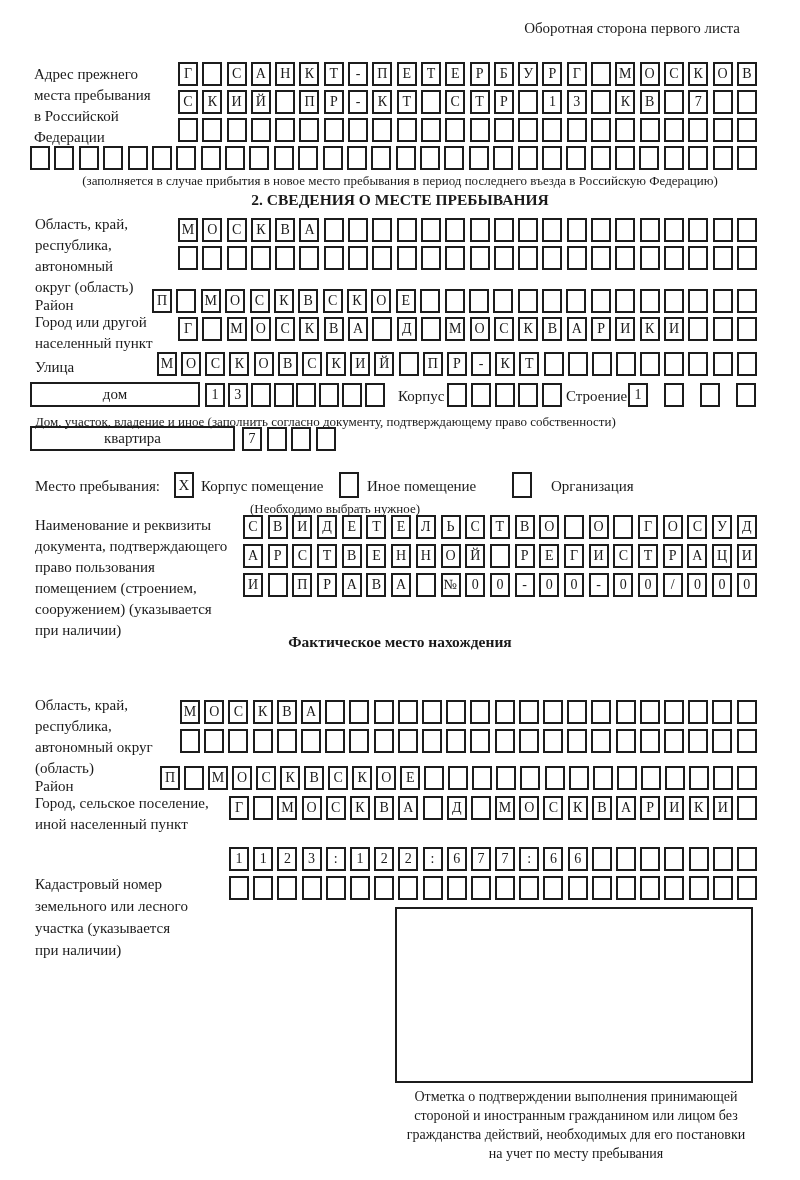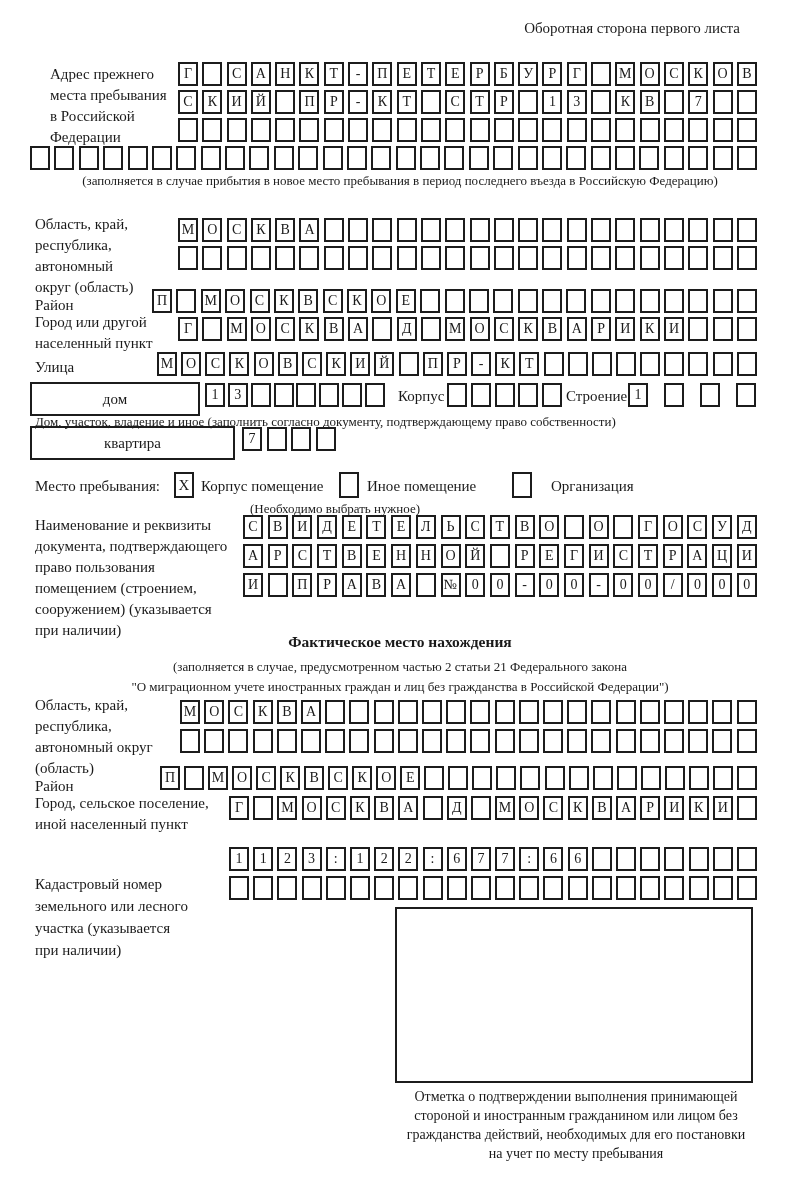--- a/index.html
+++ b/index.html
@@ -17,21 +17,21 @@
   .title{position:absolute;left:0;width:800px;text-align:center;font-weight:bold;font-size:15.5px;}
   .cellrow{position:absolute;display:flex;justify-content:space-between;}
   .cell{
     box-sizing:border-box;flex:none;
     width:20px;height:24px;
     border:2px solid #1c1c1c;background:#fff;
     display:flex;align-items:center;justify-content:center;
     font-size:14px;
   }
   .fieldbox{
-    position:absolute;box-sizing:border-box;height:34px;
+    position:absolute;box-sizing:border-box;height:25px;
     border:2px solid #1c1c1c;
     display:flex;align-items:center;justify-content:center;
     font-size:15px;
   }
   .chk{
     position:absolute;box-sizing:border-box;
     width:20px;height:26px;border:2px solid #1c1c1c;
     display:flex;align-items:center;justify-content:center;
     font-size:15px;
   }
@@ -40,21 +40,21 @@
     border:2px solid #1c1c1c;background:#fff;
   }
 </style>
 </head>
 <body>
 
 <div class="page">
 
   <div class="abs" style="left:0;top:20px;width:740px;text-align:right;font-size:15px;">Оборотная сторона первого листа</div>
 
-  <div class="lbl" style="left:50px;top:64px;width:145px;">Адрес прежнего<br>места пребывания<br>в Российской<br>Федерации</div>
+  <div class="lbl" style="left:34px;top:64px;width:145px;">Адрес прежнего<br>места пребывания<br>в Российской<br>Федерации</div>
   <div class="cellrow" style="left:178px;top:62px;width:579px;">
       <span class="cell">Г</span>
       <span class="cell"></span>
       <span class="cell">С</span>
       <span class="cell">А</span>
       <span class="cell">Н</span>
       <span class="cell">К</span>
       <span class="cell">Т</span>
       <span class="cell">-</span>
       <span class="cell">П</span>
@@ -153,20 +153,21 @@
       <span class="cell"></span>
       <span class="cell"></span>
       <span class="cell"></span>
       <span class="cell"></span>
       <span class="cell"></span>
       <span class="cell"></span>
       <span class="cell"></span>
     </div>
   <div class="note center" style="left:0;top:171px;width:800px;">(заполняется в случае прибытия в новое место пребывания в период последнего въезда в Российскую Федерацию)</div>
 
+  <div class="title" style="top:191px;">2. СВЕДЕНИЯ О МЕСТЕ ПРЕБЫВАНИЯ</div>
 
   <div class="lbl" style="left:35px;top:214px;width:145px;">Область, край,<br>республика,<br>автономный<br>округ (область)</div>
   <div class="cellrow" style="left:178px;top:218px;width:579px;">
       <span class="cell">М</span>
       <span class="cell">О</span>
       <span class="cell">С</span>
       <span class="cell">К</span>
       <span class="cell">В</span>
       <span class="cell">А</span>
       <span class="cell"></span>
@@ -411,21 +412,20 @@
       <span class="cell">-</span>
       <span class="cell">0</span>
       <span class="cell">0</span>
       <span class="cell">/</span>
       <span class="cell">0</span>
       <span class="cell">0</span>
       <span class="cell">0</span>
     </div>
 
   <div class="title" style="top:633px;">Фактическое место нахождения</div>
-  <div class="note center" style="left:0;top:657px;width:800px;">(заполняется в случае, предусмотренном частью 2 статьи 21 Федерального закона<br>"О миграционном учете иностранных граждан и лиц без гражданства в Российской Федерации")</div>
 
   <div class="lbl" style="left:35px;top:695px;width:175px;">Область, край,<br>республика,<br>автономный округ<br>(область)</div>
   <div class="cellrow" style="left:180px;top:700px;width:577px;">
       <span class="cell">М</span>
       <span class="cell">О</span>
       <span class="cell">С</span>
       <span class="cell">К</span>
       <span class="cell">В</span>
       <span class="cell">А</span>
       <span class="cell"></span>

